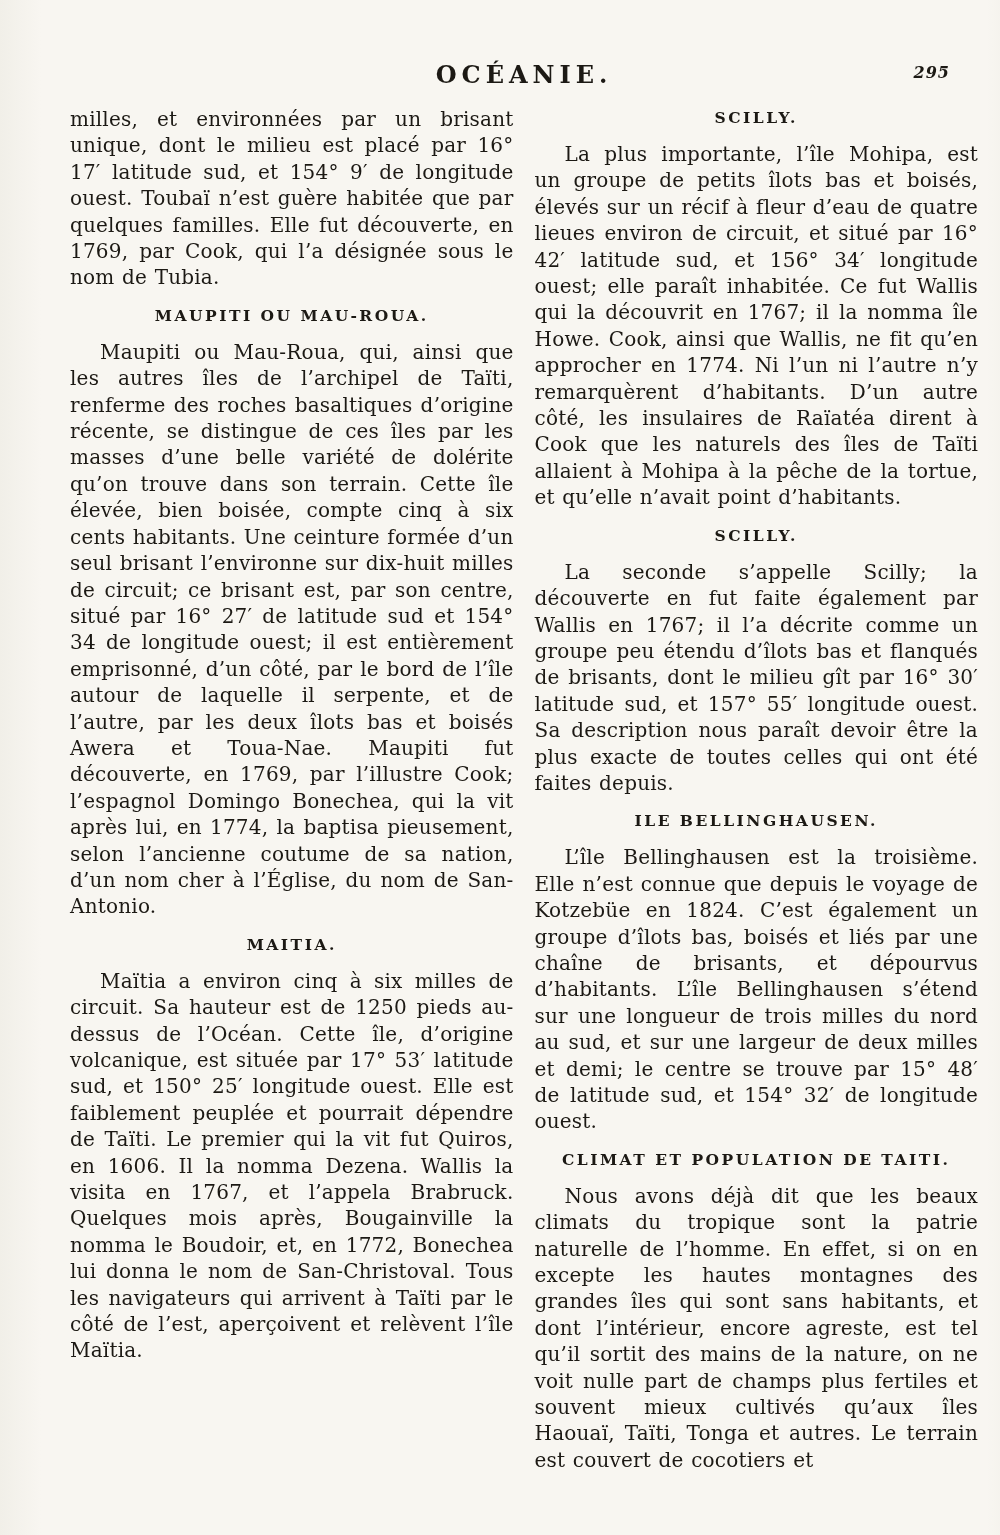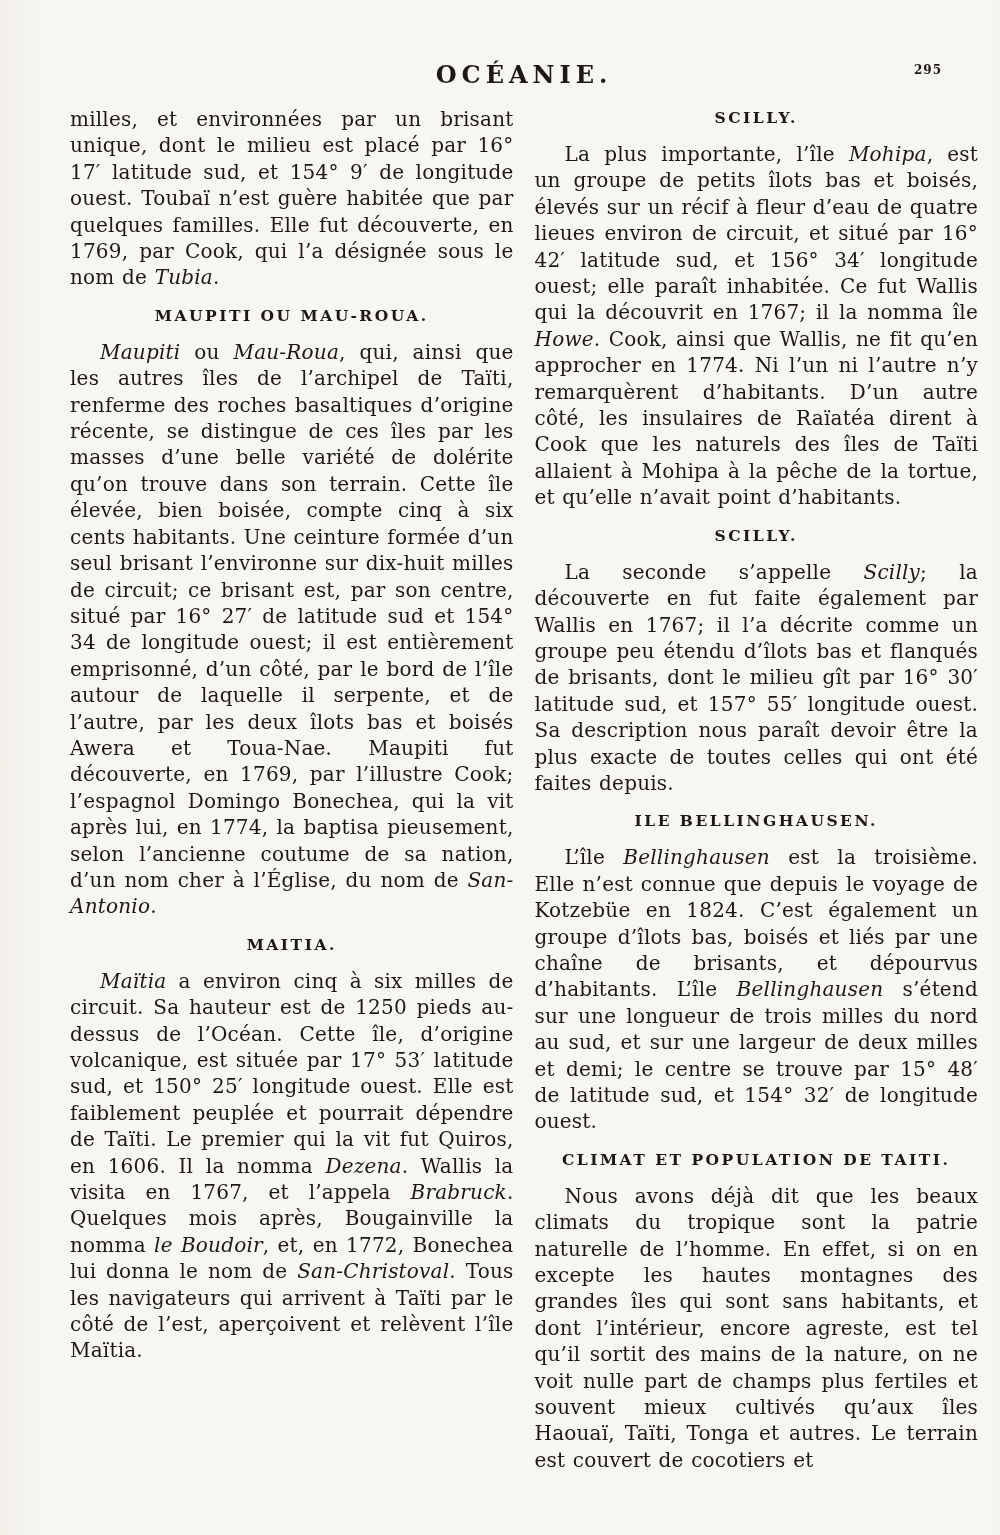--- a/index.html
+++ b/index.html
@@ -31,25 +31,26 @@
     position: absolute;
     left: 0;
     right: 0;
     text-align: center;
     font-size: 24px;
     font-weight: bold;
     letter-spacing: 5px;
   }
   .page-number {
     position: absolute;
-    right: 36px;
+    right: 28px;
     top: 3px;
-    font-size: 12px;
+    font-size: 16px;
     font-weight: bold;
     letter-spacing: 1px;
+    font-style: italic;
   }
   .content {
     position: absolute;
     top: 106px;
     left: 70px;
     right: 50px;
     bottom: 0;
     display: flex;
     gap: 21px;
   }
@@ -59,21 +60,21 @@
   }
   .para {
     margin: 0;
     font-size: 20px;
     line-height: 26.4px;
     text-align: justify;
     letter-spacing: 0.2px;
     word-spacing: 1px;
   }
   .para.indent { text-indent: 30px; }
-  .it { font-style: italic; }
+  .it { }
   .sec-heading {
     margin: 15px 0 13px 0;
     text-align: center;
     font-size: 15.5px;
     font-weight: bold;
     letter-spacing: 2.5px;
     line-height: 20px;
   }
   .col-right .sec-heading.first { margin-top: 2px; }
 </style>

